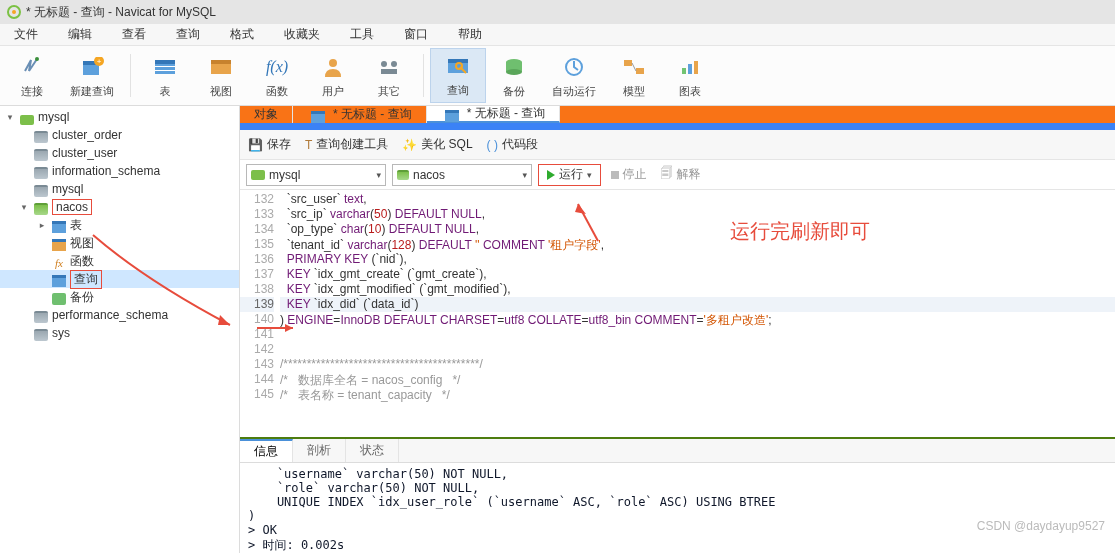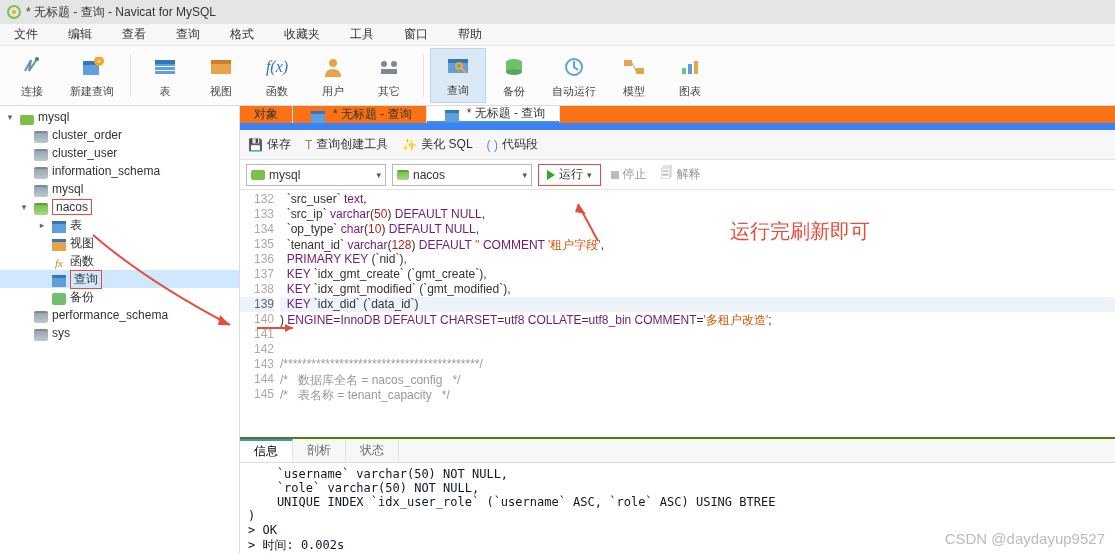--- a/index.html
+++ b/index.html
@@ -59,21 +59,21 @@
 .str { color: #d35400; }
 .num { color: #b91c1c; }
 .cmt { color: #999; }
 
 .result-tabs { height: 24px; display: flex; align-items: stretch; background: #f7f7f7; border-bottom: 1px solid #dcdcdc; }
 .rtab { padding: 4px 14px; display: flex; align-items: center; border-right: 1px solid #e4e4e4; cursor: pointer; color: #666; }
 .rtab.active { background: #fff; color: #000; border-top: 2px solid #4a90d9; }
 
 .result-body { flex: 0 0 90px; font-family: Consolas, monospace; font-size: 12px; padding: 4px 8px; overflow: auto; color: #0f172a; white-space: pre; background: #fff; }
 
-.watermark { position: absolute; right: 10px; bottom: 6px; color: #bbb; font-size: 15px; }
+.watermark { position: absolute; right: 10px; bottom: 20px; color: #bbb; font-size: 12px; }
 
 .annotation-text { position: absolute; color: #e74c3c; font-size: 20px; font-weight: 400; top: 218px; left: 730px; }
 
 svg.arrow { position: absolute; pointer-events: none; }
 
 .db-cyl { width:14px; height:12px; background: linear-gradient(#9aa7b0,#bcc7cf); border-radius: 2px; border-top: 2px solid #7a8a94; }
 .db-green { width: 14px; height: 10px; background: #7cbf4a; border-radius: 2px; display:inline-block; }
 .tbl-ico { width: 14px; height: 12px; background: #5da0dc; position: relative; }
 .tbl-ico::before { content:''; position:absolute; top:0; left:0; right:0; height:3px; background:#3477b8; }
 .query-ico { width: 14px; height: 12px; background: #f0a64b; border-top: 3px solid #d07f1e; }

